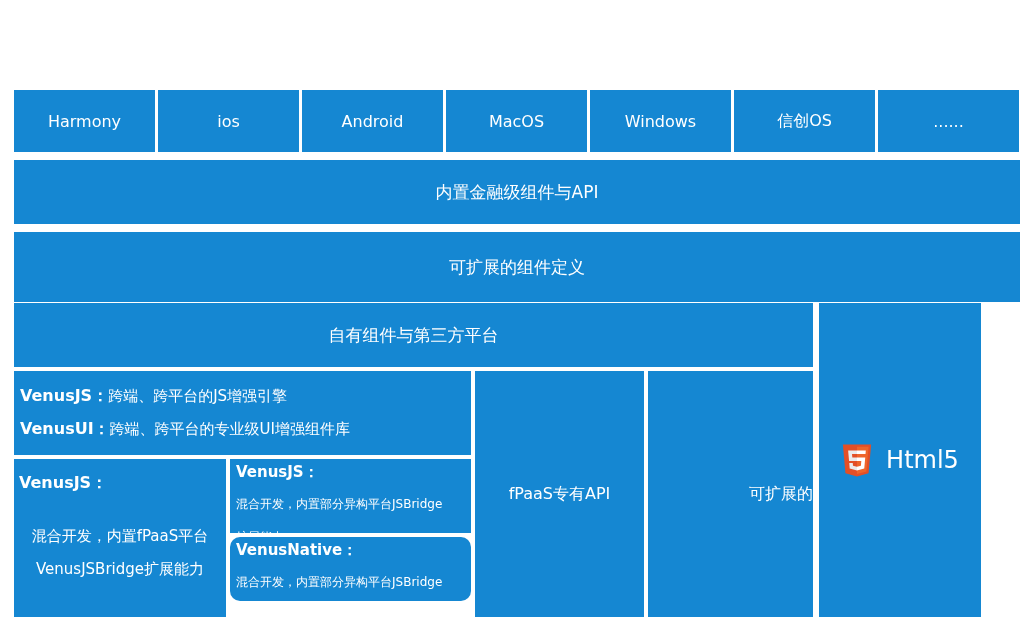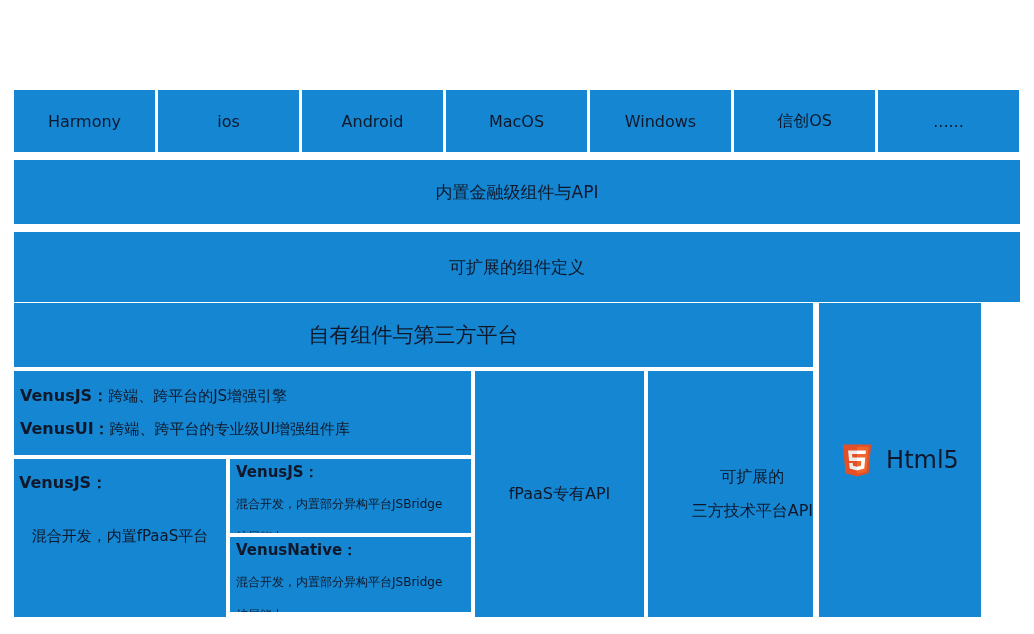--- a/index.html
+++ b/index.html
@@ -1,40 +1,40 @@
 <!DOCTYPE html>
 <html><head>
 <meta charset="utf-8">
 <style>
   html,body{margin:0;padding:0;background:#ffffff;}
   body{width:1034px;height:634px;position:relative;overflow:hidden;
        font-family:"DejaVu Sans","Liberation Sans",sans-serif;}
   .stage{position:absolute;inset:0;}
   .title{position:absolute;top:24px;left:0;width:100%;text-align:center;
          font-size:28px;font-weight:bold;color:#1587d2;letter-spacing:1px;}
-  .box{position:absolute;background:#1587d2;color:#0f172a;box-sizing:border-box;}
+  .box{position:absolute;background:#1587d2;color:#ffffff;box-sizing:border-box;}
   .center{display:flex;align-items:center;justify-content:center;text-align:center;}
   .platform{top:90px;height:62px;width:141px;font-size:16px;}
   .bar{left:14px;width:1006px;font-size:17px;}
   .bar1{top:160px;height:64px;}
   .bar2{top:232px;height:70px;}
-  .own-header{left:14px;top:303px;width:799px;height:64px;font-size:21px;}
+  .own-header{left:14px;top:303px;width:799px;height:64px;font-size:17px;}
   .engines{left:14px;top:371px;width:457px;height:84px;
            display:flex;flex-direction:column;justify-content:space-evenly;
            padding:2px 6px;font-size:15px;}
   .engines .line{white-space:nowrap;}
   .lbl{font-weight:bold;font-size:16px;}
   .hybrid{left:14px;top:459px;width:212px;height:158px;padding:14px 5px;font-size:15px;}
   .hybrid .lbl{display:block;margin-bottom:26px;}
   .hybrid .desc{line-height:33px;text-align:center;}
   .smallbox{left:230px;width:241px;padding:4px 6px;overflow:hidden;font-size:12px;}
   .smallbox .lbl{display:block;font-size:15px;margin-bottom:6px;}
   .smallbox .desc{line-height:21px;margin-top:12px;}
   .sb1{top:459px;height:74px;}
-  .sb2{top:537px;height:75px;}
+  .sb2{top:537px;height:64px;border-radius:10px;}
   .fpaas-col{left:475px;top:371px;width:169px;height:246px;font-size:16px;}
   .ext-col{left:648px;top:371px;width:165px;height:246px;font-size:16px;line-height:34px;justify-content:flex-end;}
   .html5-col{left:819px;top:303px;width:162px;height:314px;gap:13px;}
   .html5-col .h5label{font-size:24px;}
   .h5logo{width:32px;height:37px;display:block;}
 </style>
 </head>
 <body>
 
 <div class="stage">
@@ -78,20 +78,21 @@
       <span class="lbl">VenusJS：</span><span>跨端、跨平台的JS增强引擎</span>
     </div>
     <div class="line">
       <span class="lbl">VenusUI：</span><span>跨端、跨平台的专业级UI增强组件库</span>
     </div>
   </div>
 
   <div class="box hybrid">
     <span class="lbl">VenusJS：</span>
     <div class="desc">混合开发，内置fPaaS平台</div>
+    <div class="desc">VenusJSBridge扩展能力</div>
   </div>
 
   <div class="box smallbox sb1">
     <span class="lbl">VenusJS：</span>
     <div class="desc">混合开发，内置部分异构平台JSBridge</div>
     <div class="desc">扩展能力</div>
   </div>
 
   <div class="box smallbox sb2">
     <span class="lbl">VenusNative：</span>
@@ -99,21 +100,20 @@
     <div class="desc">扩展能力</div>
   </div>
 
   <div class="box center fpaas-col">
     <span>fPaaS专有API</span>
   </div>
 
   <div class="box center ext-col">
     <div>
       <div>可扩展的</div>
-      <div>三方技术平台API</div>
     </div>
   </div>
 
   <div class="box center html5-col">
     <svg class="h5logo" viewBox="0 0 512 512" aria-hidden="true">
       <path fill="#e34f26" d="M71 460L30 0h452l-41 460-185 52z"></path>
       <path fill="#ef652a" d="M256 472l150-42 35-393H256z"></path>
       <path fill="#ebebeb" d="M256 208h-75l-5-58h80V94H114l15 171h127zm0 147l-1 1-63-17-4-45h-56l7 89 117 32 0 0z"></path>
       <path fill="#ffffff" d="M255 208v57h70l-7 73-63 17v59l117-32 16-174zm0-114v56h137l5-56z"></path>
     </svg>

